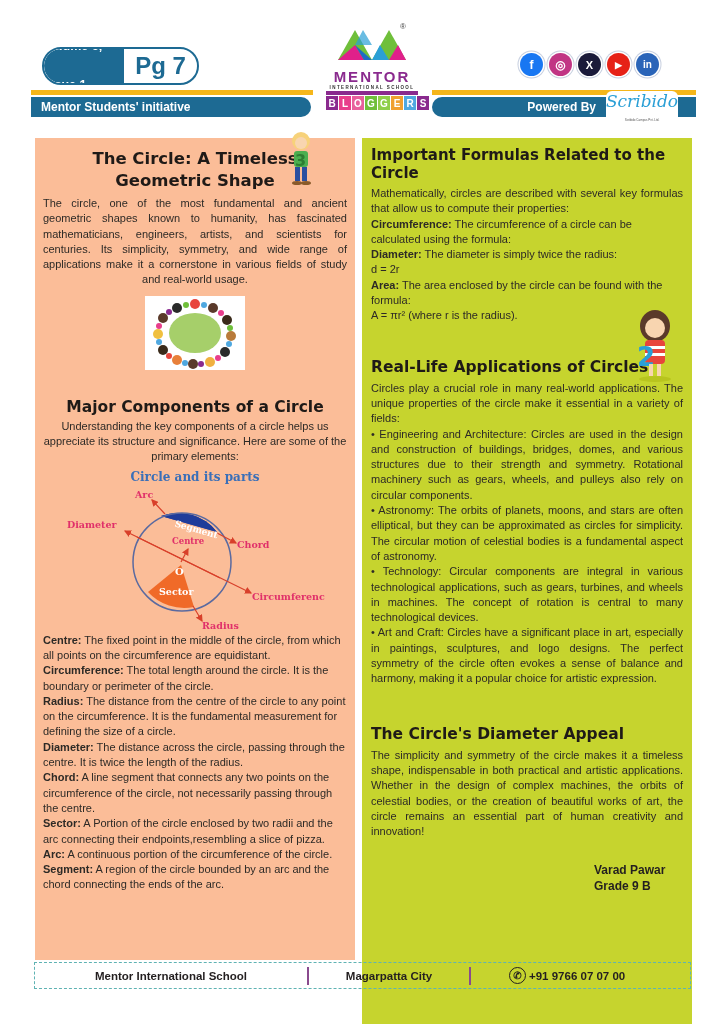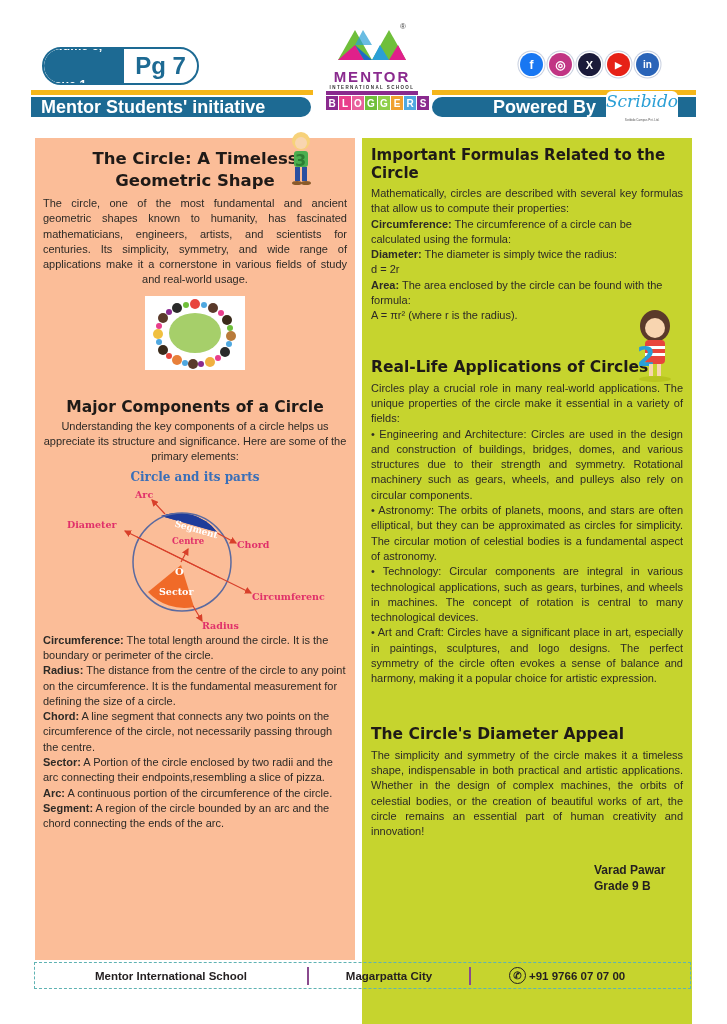--- a/index.html
+++ b/index.html
@@ -4,21 +4,21 @@
 <style>
   * { box-sizing: border-box; margin: 0; padding: 0; }
   body { width: 727px; height: 1024px; background: #ffffff; font-family: "Liberation Sans", sans-serif; position: relative; overflow: hidden; color: #231f20; }
 
   
   .vol-badge { position: absolute; left: 42px; top: 47px; width: 157px; height: 38px; border: 2px solid #1d6a93; border-radius: 20px; overflow: hidden; display: flex; background:#fff; }
   .vol-left { background: #1d6a93; color: #fff; width: 80px; height: 100%; border-radius: 18px 0 0 18px; display:flex; flex-direction:column; align-items:flex-start; justify-content:center; font-weight: bold; font-size: 12.5px; line-height: 13px; gap: 26px; }
   .vol-right { flex: 1; display:flex; align-items:center; justify-content:center; color: #1d6a93; font-weight: bold; font-size: 24px; }
 
   .stripe-yellow { position: absolute; height: 5px; background: #f5b61a; }
-  .band { position: absolute; height: 20px; background: #1d6a93; color:#fff; font-weight:bold; font-size: 18px; display:flex; align-items:center; }
+  .band { position: absolute; height: 20px; background: #1d6a93; color:#fff; font-weight:bold; font-size: 12px; display:flex; align-items:center; }
   .band-left { left: 31px; top: 97px; width: 280px; border-radius: 0 12px 12px 0; padding-left: 10px; }
   .band-right { left: 432px; top: 97px; width: 264px; border-radius: 12px 0 0 12px; justify-content: flex-end; padding-right: 100px; }
 
   .scribido { position: absolute; left: 606px; top: 91px; width: 72px; height: 32px; background:#fff; border-radius: 6px; display:flex; flex-direction:column; align-items:center; justify-content:center;gap:8px; }
   .scribido .name { font-family: "DejaVu Serif", serif; font-style: italic; color:#2a9fd6; font-size: 17px; line-height: 18px; }
   .scribido .sub { font-size: 3px; color: #555; }
 
   .logo { position: absolute; left: 318px; top: 24px; width: 108px; height: 100px; }
   .logo .tri-wrap { position:absolute; left: 20px; top: 6px; }
   .logo .mentor { position:absolute; left: 6px; top: 44px; width: 96px; text-align:center; color:#8a2a8e; font-weight:bold; font-size: 15px; letter-spacing: 2px; }
@@ -200,22 +200,24 @@
         <text x="187" y="131">Circumference</text>
         <text x="137" y="160">Radius</text>
       </g>
       <text x="110" y="61" font-family="DejaVu Serif, serif" font-weight="bold" font-size="9" fill="#ffffff" transform="rotate(16 123 56)">Segment</text>
       <text x="110" y="106" font-family="DejaVu Serif, serif" font-weight="bold" font-size="10" fill="#ffffff">O</text>
       <text x="94" y="126" font-family="DejaVu Serif, serif" font-weight="bold" font-size="9.5" fill="#ffffff">Sector</text>
     </svg>
   </div>
 
   <div style="margin-top:4px;">
+    <p class="body"><b>Centre:</b><span> The fixed point in the middle of the circle, from which all points on the circumference are equidistant.</span></p>
     <p class="body"><b>Circumference:</b><span> The total length around the circle. It is the boundary or perimeter of the circle.</span></p>
     <p class="body"><b>Radius:</b><span> The distance from the centre of the circle to any point on the circumference. It is the fundamental measurement for defining the size of a circle.</span></p>
+    <p class="body"><b>Diameter:</b><span> The distance across the circle, passing through the centre. It is twice the length of the radius.</span></p>
     <p class="body"><b>Chord:</b><span> A line segment that connects any two points on the circumference of the circle, not necessarily passing through the centre.</span></p>
     <p class="body"><b>Sector:</b><span> A Portion of the circle enclosed by two radii and the arc connecting their endpoints,resembling a slice of pizza.</span></p>
     <p class="body"><b>Arc:</b><span> A continuous portion of the circumference of the circle.</span></p>
     <p class="body"><b>Segment:</b><span> A region of the circle bounded by an arc and the chord connecting the ends of the arc.</span></p>
   </div>
 </div>
 
 <div class="col-right">
   <h2 class="sec" style="margin-top:2px; font-size:15px;">Important Formulas Related to the Circle</h2>
   <p class="body just" style="margin-top:4px;">Mathematically, circles are described with several key formulas that allow us to compute their properties:</p>

